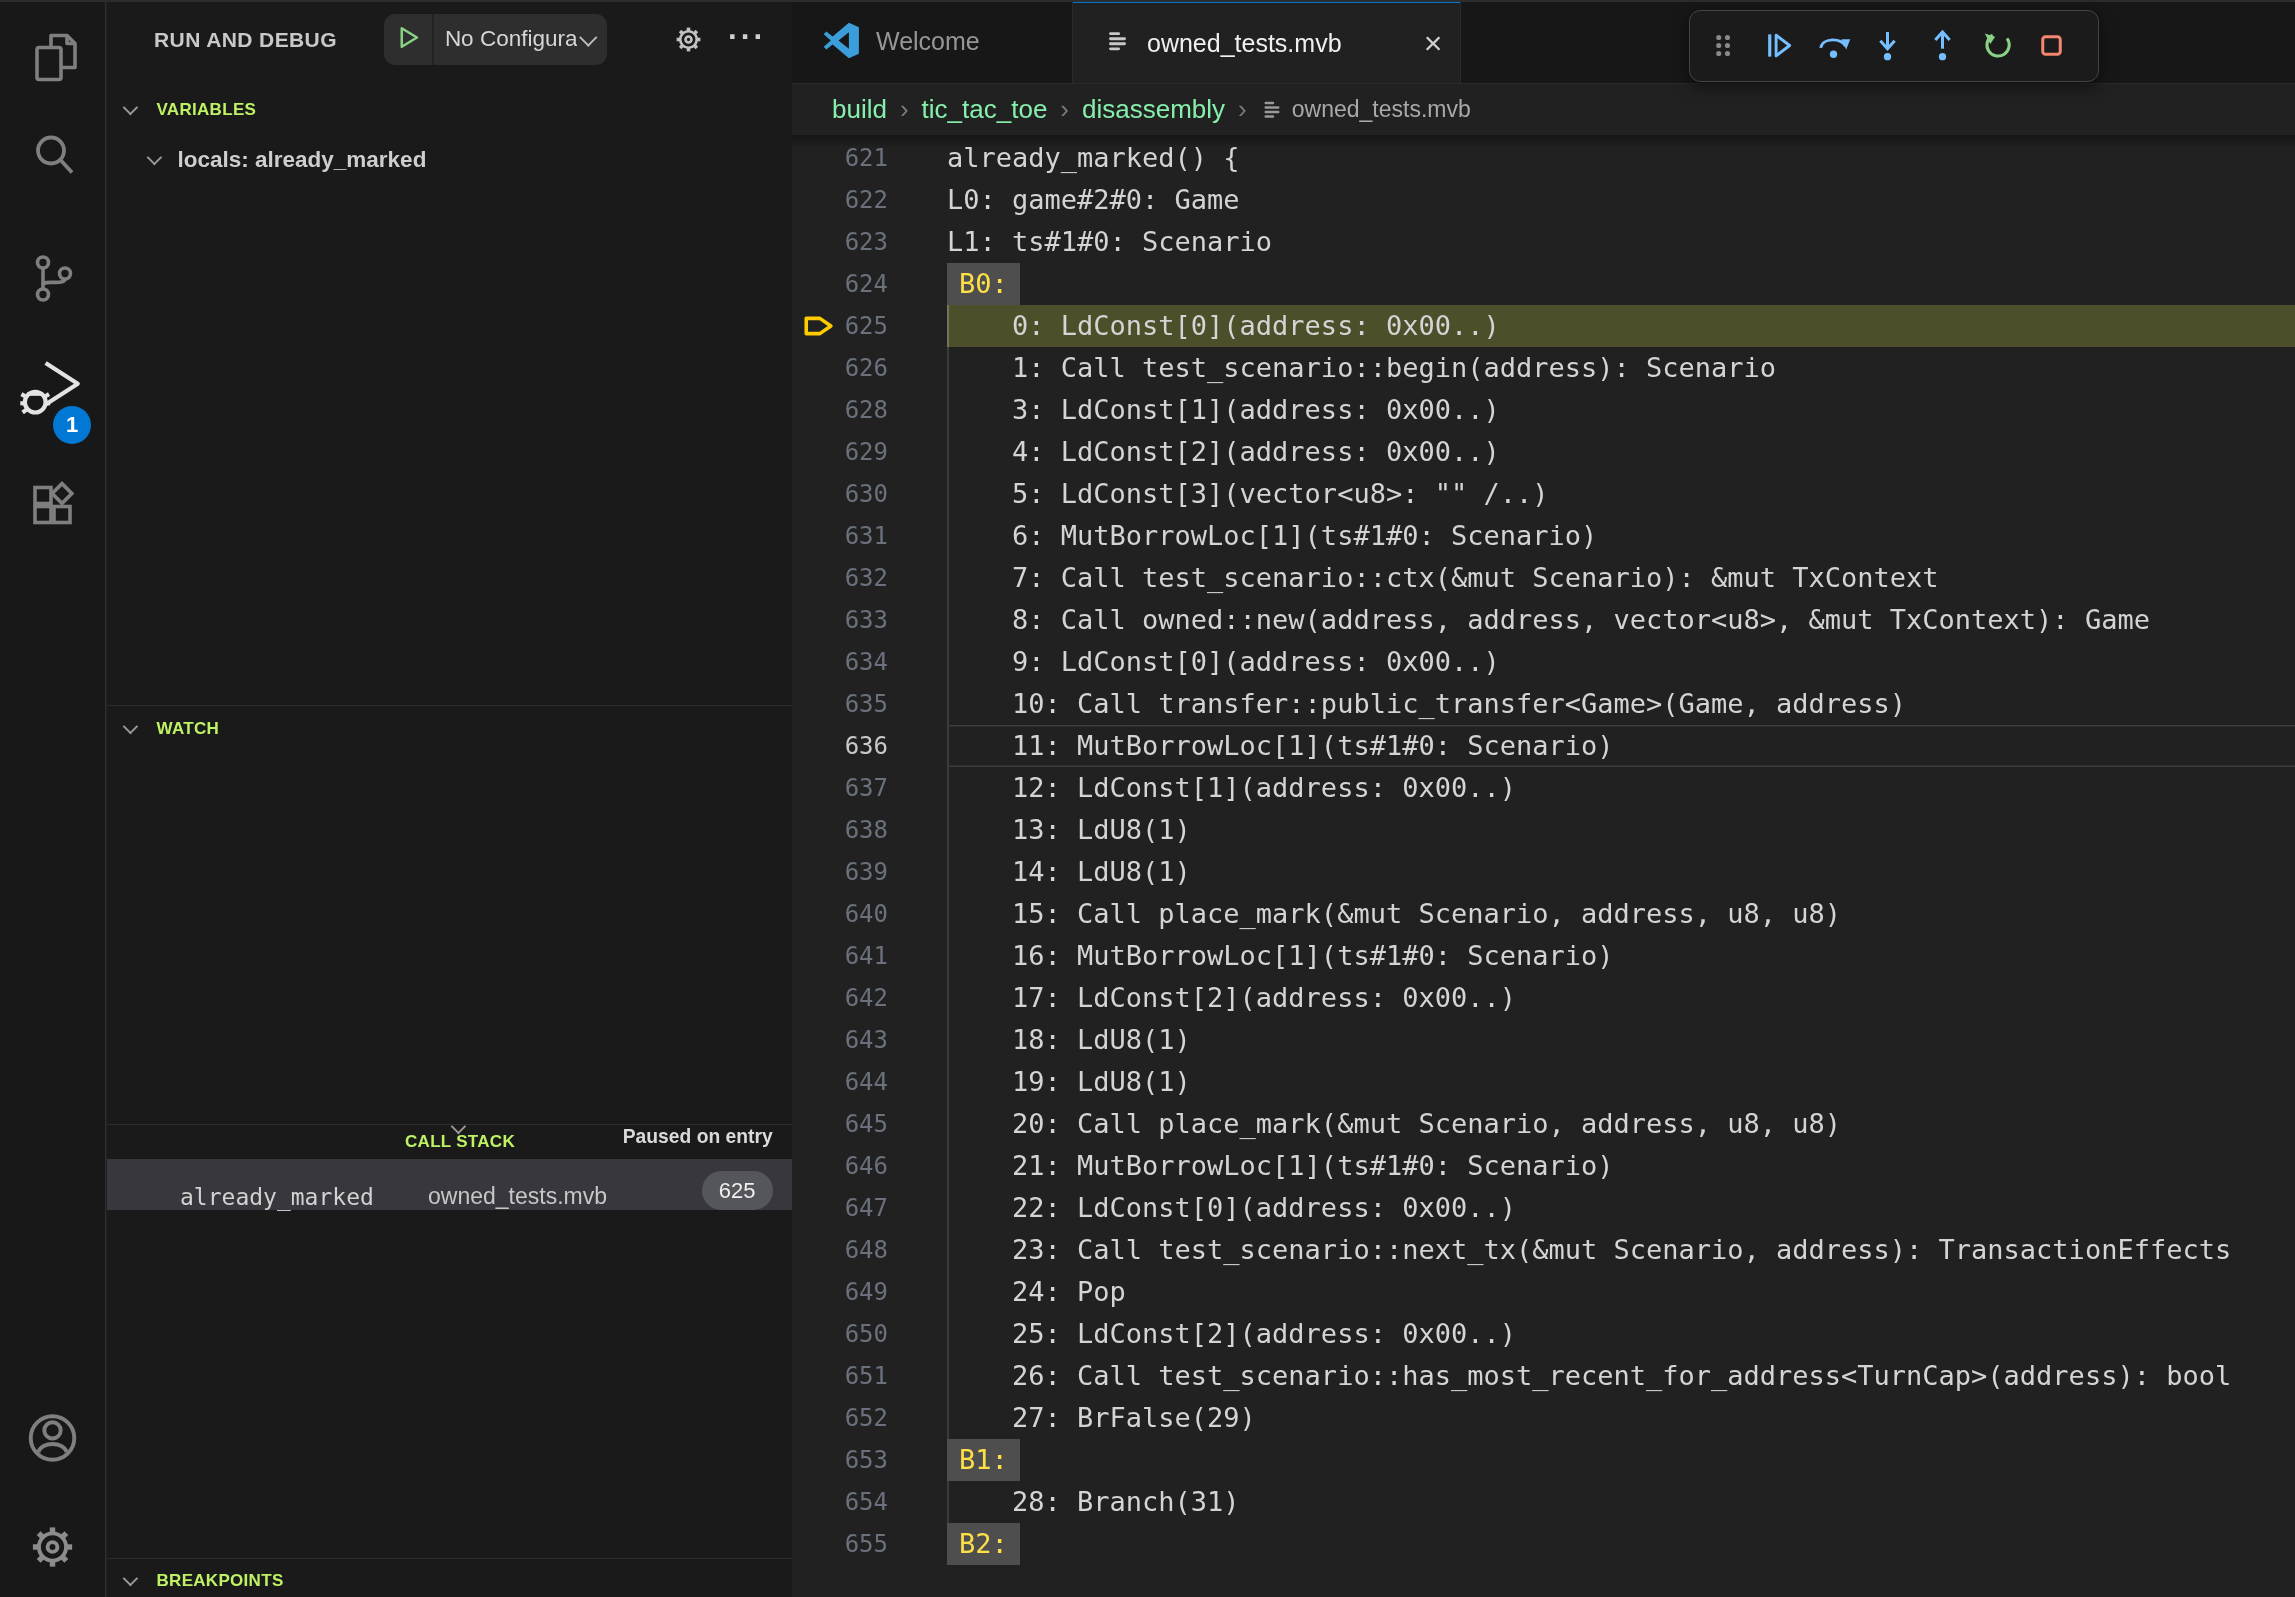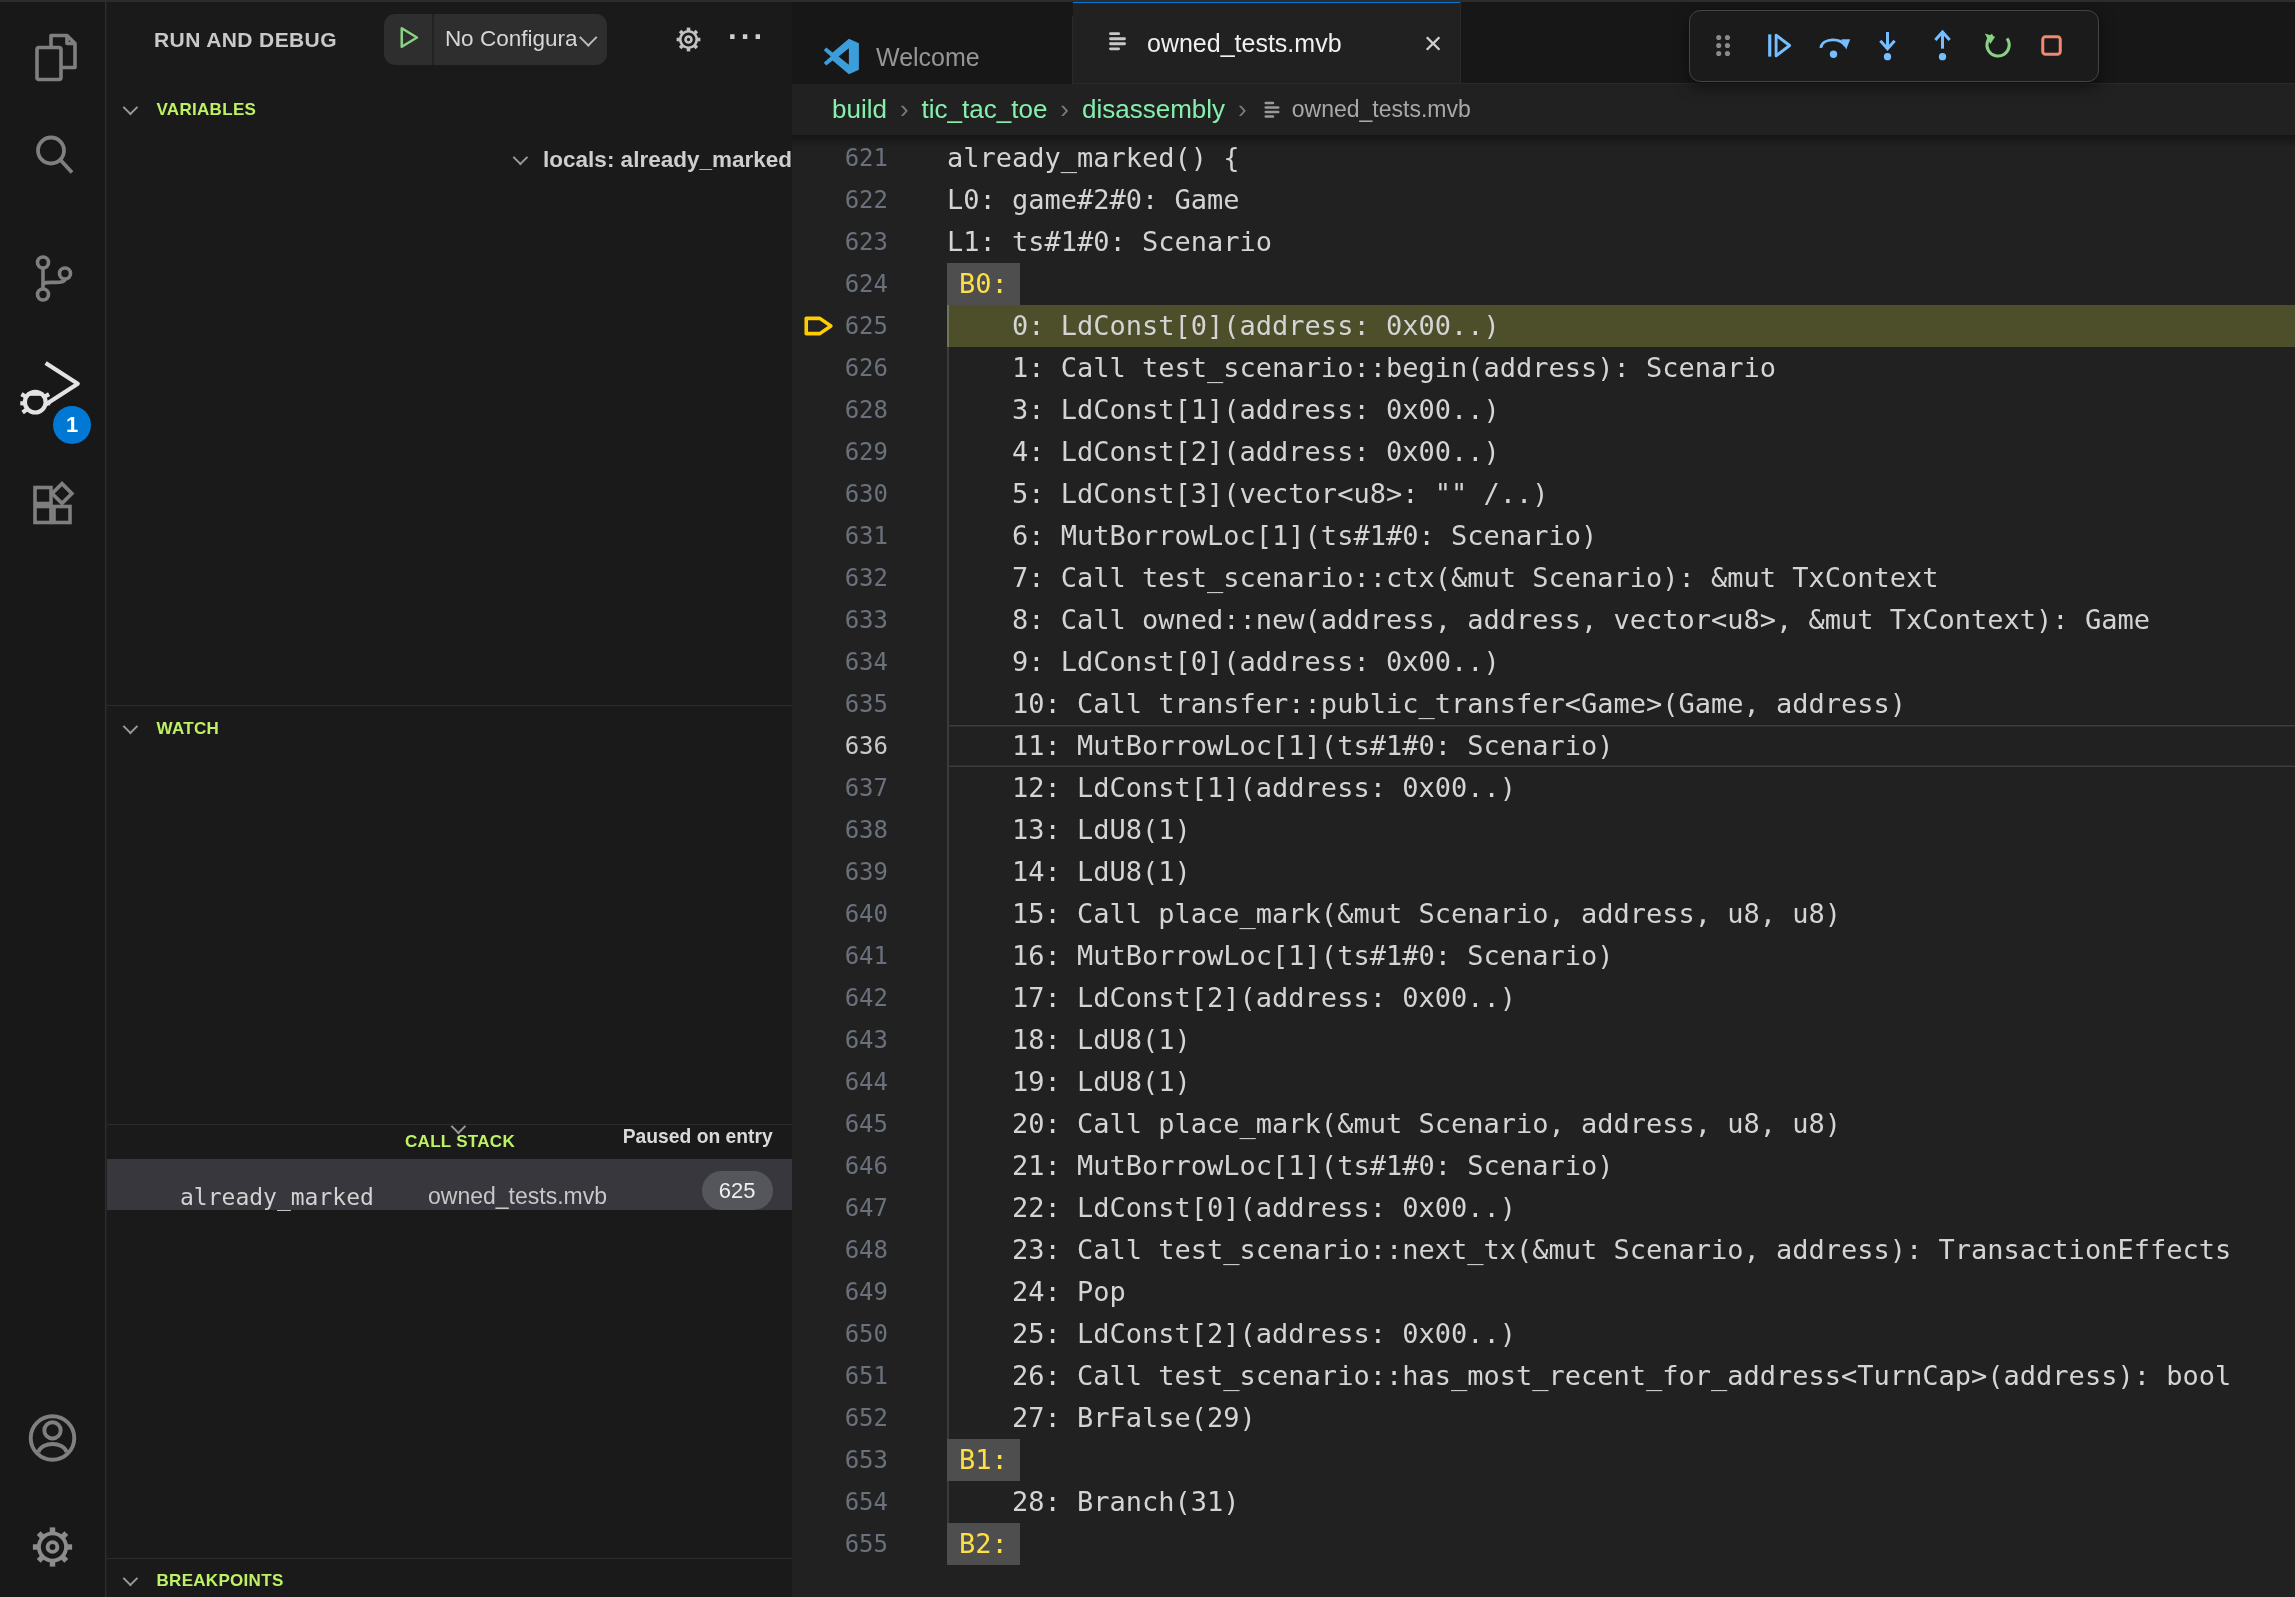--- a/index.html
+++ b/index.html
@@ -24,34 +24,34 @@
   .chev{display:inline-block;width:10.5px;height:10.5px;border-right:2.4px solid #bdbdbd;border-bottom:2.4px solid #bdbdbd;transform:rotate(45deg);}
   .cfg .chev{margin-left:4.8px;margin-top:-4.8px;flex:0 0 auto;}
   .sb-gear{position:absolute;left:563px;top:21px;}
   .sb-dots{position:absolute;left:621px;top:0;line-height:74px;font-size:31px;font-weight:bold;color:#d0d0d0;letter-spacing:2.4px;}
 
   .sec-h{position:absolute;left:0;width:100%;height:42px;display:flex;align-items:center;}
   .sec-h .chev{width:8.8px;height:8.8px;border-width:2.1px;border-color:#9a9a9a;margin-left:17.7px;margin-top:-4.8px;}
   .sec-h .sec-label{margin-left:21px;font-size:17px;font-weight:bold;color:#bef264;letter-spacing:0.3px;text-align:center;}
   .sec-status{position:absolute;right:19.3px;font-size:19.3px;font-weight:bold;color:#dadada;}
   .divider{position:absolute;left:0;width:100%;height:1.2px;background:#2c2c2c;}
-  .tree-row{position:absolute;left:0;width:100%;height:42px;display:flex;align-items:center;justify-content:flex-end;}
+  .tree-row{position:absolute;left:0;width:100%;height:42px;display:flex;align-items:center;}
   .tree-row .chev{width:8.8px;height:8.8px;border-width:2.1px;border-color:#9a9a9a;margin-left:42px;margin-top:-4.8px;}
   .tree-label{margin-left:17.7px;font-size:22.5px;font-weight:bold;color:#cecece;}
   .frame-row{position:absolute;left:0;width:100%;height:51px;background:#37373d;display:flex;align-items:flex-end;}
   .frame-name{margin-left:73px;font-family:"DejaVu Sans Mono",monospace;font-size:23px;color:#d2d2d2;}
   .frame-file{position:absolute;left:321px;font-size:23px;color:#c7c7c7;}
   .frame-badge{position:absolute;right:19.3px;min-width:47px;height:39px;padding:0 12px;border-radius:19.3px;background:#55555c;
                color:#efefef;font-size:22px;display:flex;align-items:center;justify-content:center;}
 
   
   .editor{position:absolute;left:792px;top:0;right:0;height:1597px;background:#212121;}
   .tabs{position:absolute;left:0;top:0;right:0;height:83px;background:#171717;border-bottom:1.6px solid #2a2a2a;display:flex;}
   .tab{position:relative;height:83px;display:flex;align-items:center;border-right:1.6px solid #2a2a2a;box-sizing:border-box;}
-  .tab.inactive{width:281px;background:#171717;margin-top:16px;}
+  .tab.inactive{width:281px;background:#171717;}
   .tab.inactive .tab-label{color:#969696;}
   .tab.active{width:388px;background:#212121;border-top:3.2px solid #0078d4;}
   .tab.active .tab-label{color:#f0f0f0;}
   .tab-label{font-size:25px;margin-left:16px;}
   .tab .tab-icon{margin-left:31px;flex:0 0 auto;}
   .tab-close{position:absolute;right:17.7px;top:0;line-height:80px;font-size:32px;color:#d0d0d0;}
 
   .crumbs{position:absolute;left:0;top:84px;right:0;height:51px;background:#212121;display:flex;align-items:center;padding-left:40px;}
   .crumb{font-size:26px;color:#86efac;}
   .crumb-sep{font-size:26px;color:#7a7a7a;margin:0 13px;}

